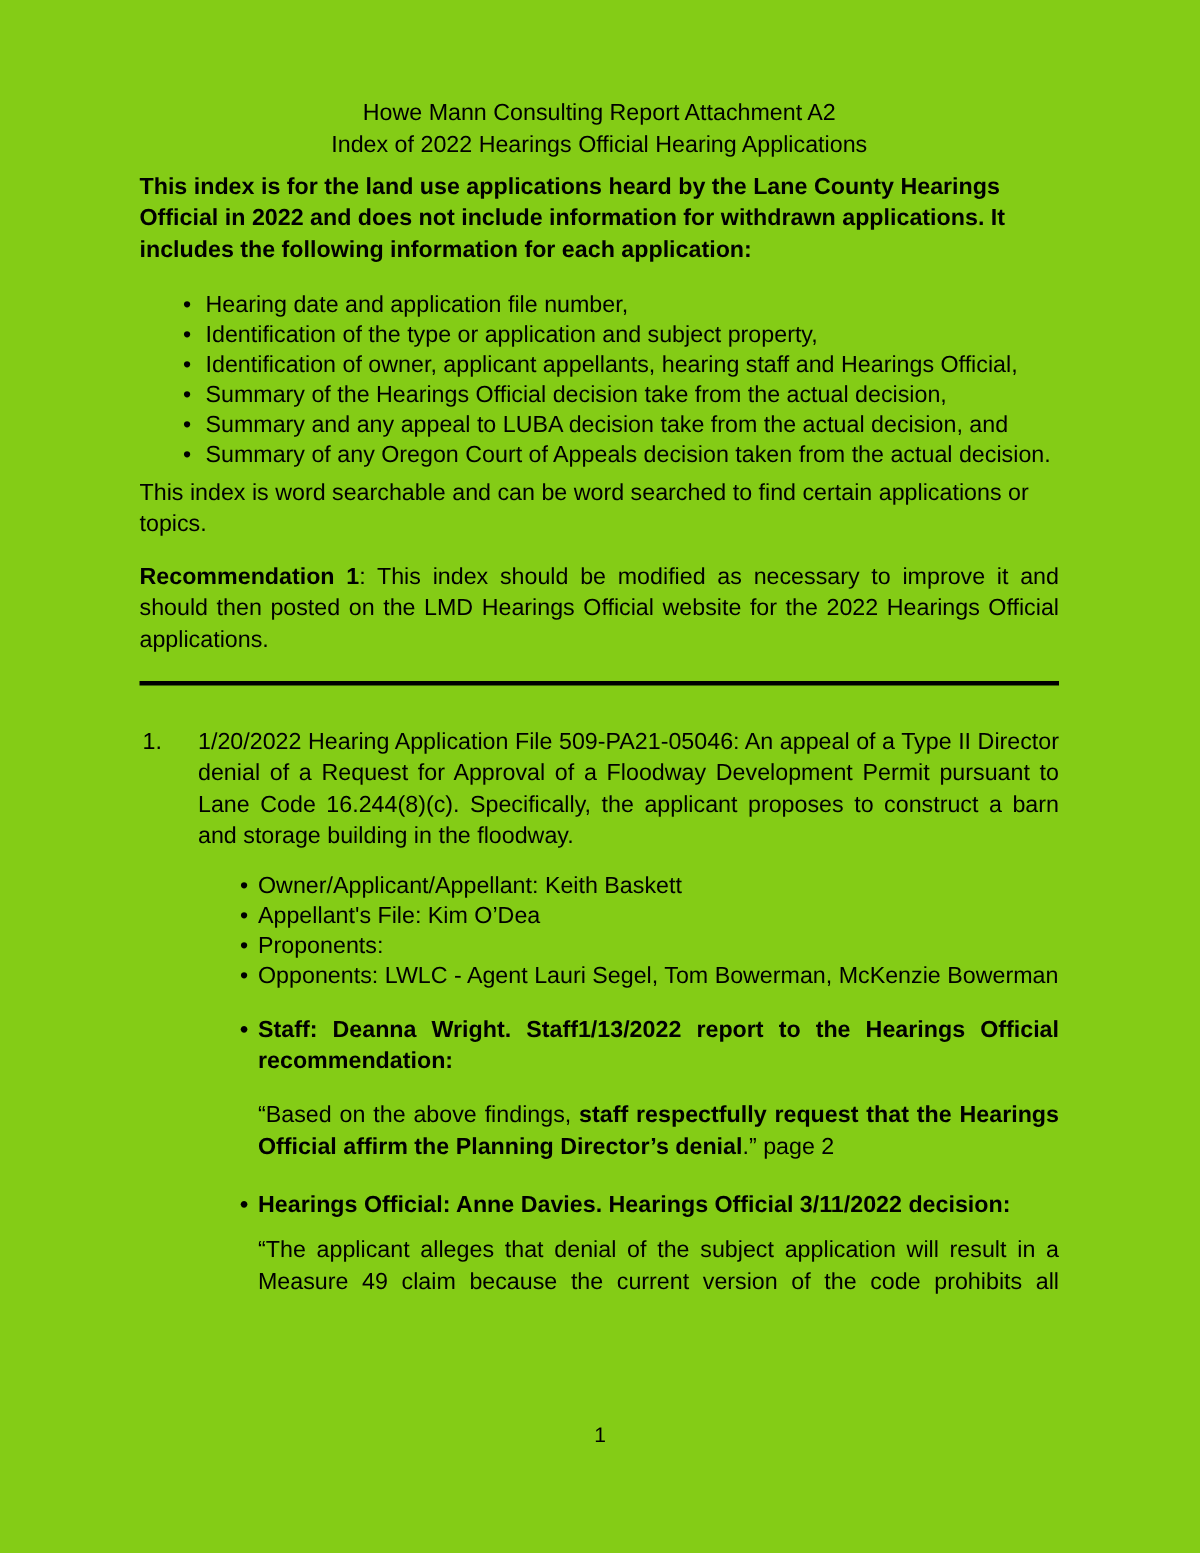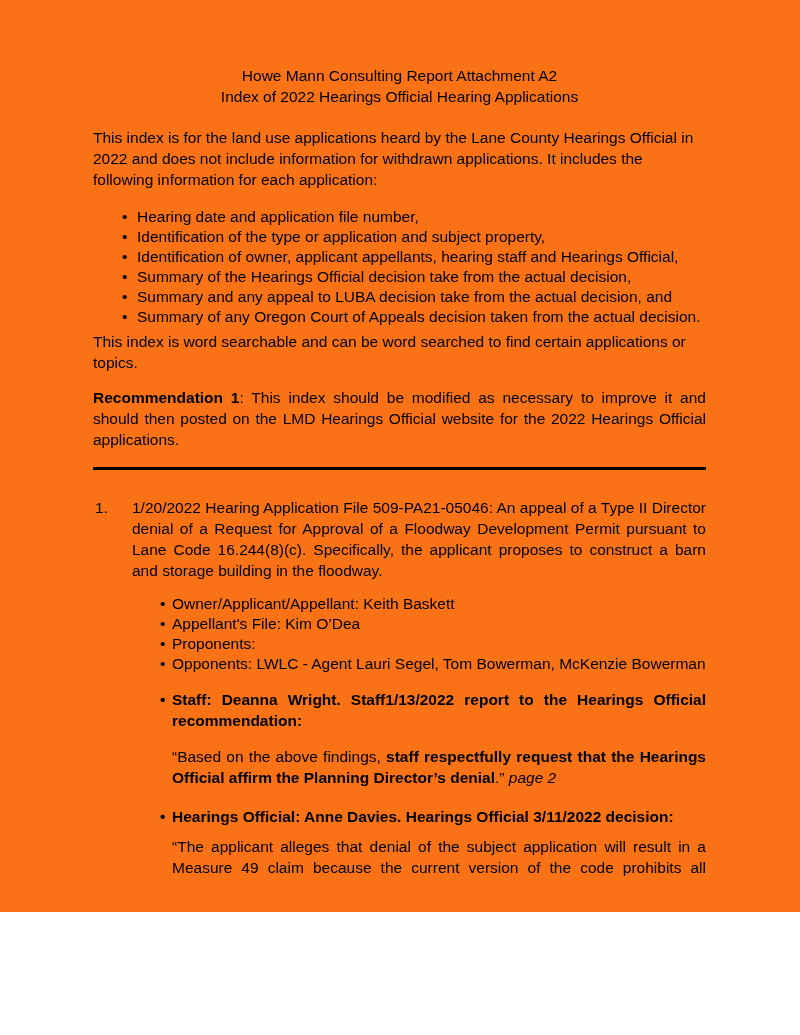--- a/index.html
+++ b/index.html
@@ -6,33 +6,33 @@
   body {
     width: 800px;
     background: #ffffff;
     font-family: "Liberation Sans", "DejaVu Sans", sans-serif;
     color: #000000;
     -webkit-font-smoothing: antialiased;
   }
   .page {
     position: relative;
     width: 800px;
-    height: 912px;
+    height: 1035px;
     box-sizing: border-box;
     padding: 65px 94px 0 93px;
-    background: #f97316;
+    background: #84cc16;
     overflow: hidden;
     font-size: 15.5px;
     line-height: 21px;
   }
   .doc-header { text-align: center; }
   .doc-header div { line-height: 21px; }
 
   p { margin: 0; }
-  .intro { margin-top: 20px; }
+  .intro { margin-top: 7px; font-weight: bold; }
 
   ul.toplist {
     list-style: none;
     margin: 17px 0 0 0;
     padding: 0;
     line-height: 20px;
   }
   ul.toplist li {
     position: relative;
     padding-left: 44px;
@@ -44,21 +44,21 @@
     top: 0;
   }
 
   .search-note { margin-top: 4px; }
 
   .recommendation {
     margin-top: 14px;
     text-align: justify;
   }
   .bold { font-weight: bold; }
-  .italic { font-style: italic; }
+  .italic { }
 
   .rule {
     margin-top: 17px;
     height: 3px;
     background: #000000;
     border: none;
     width: 100%;
   }
 
   .numbered-item {

